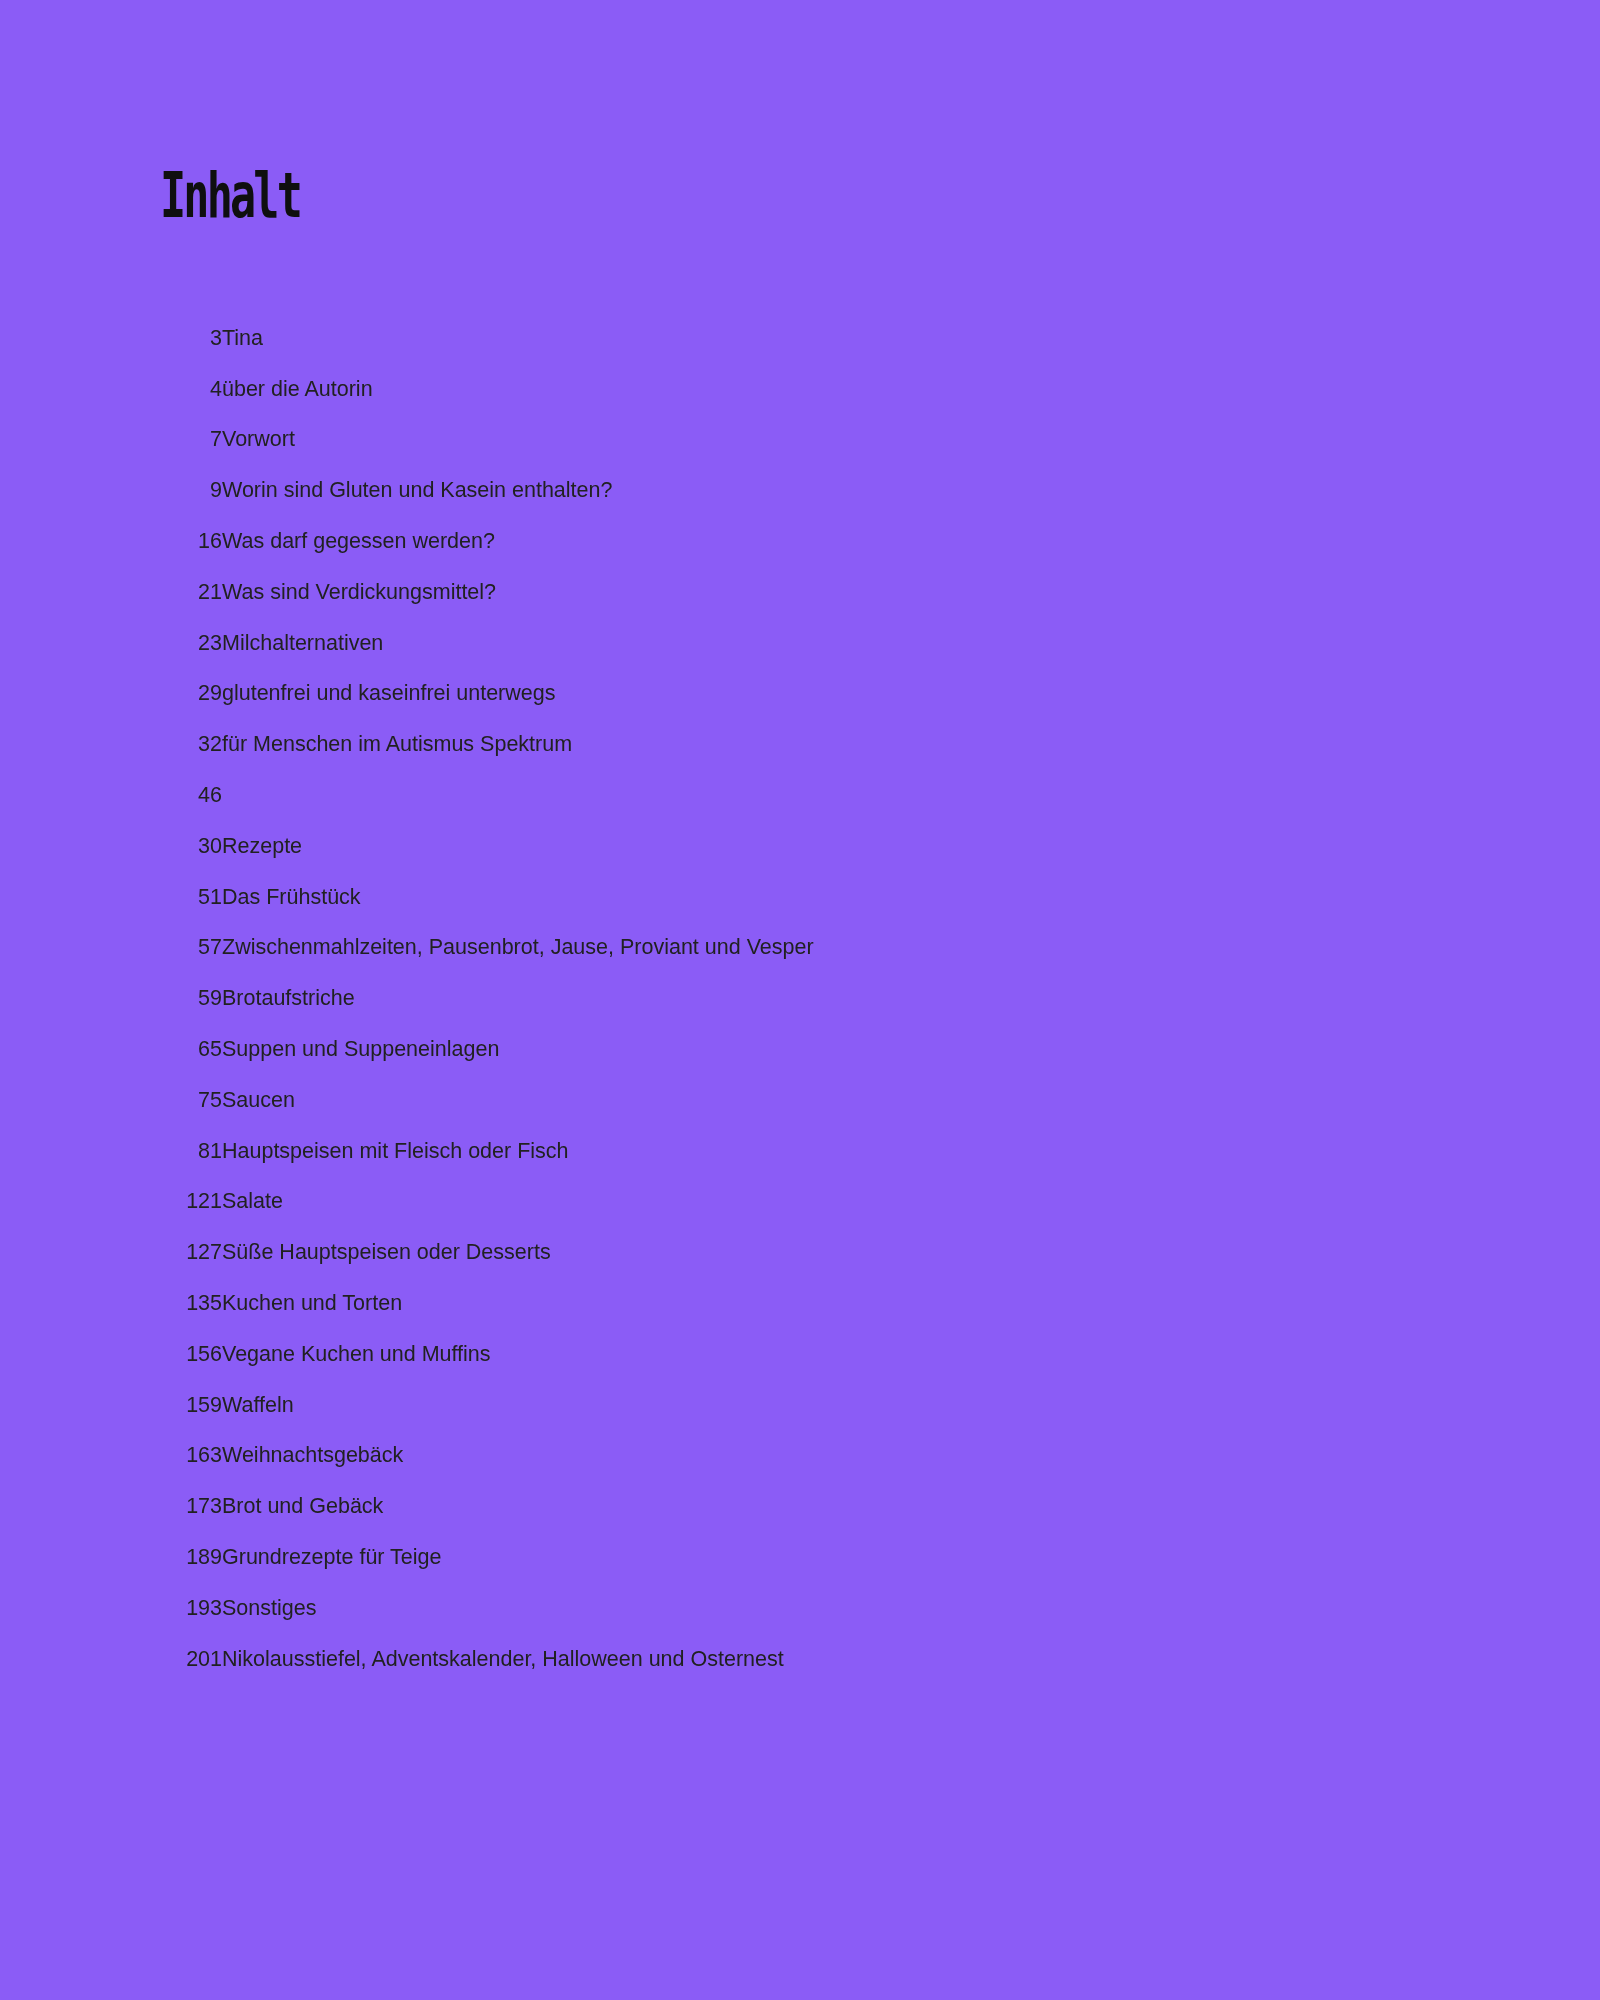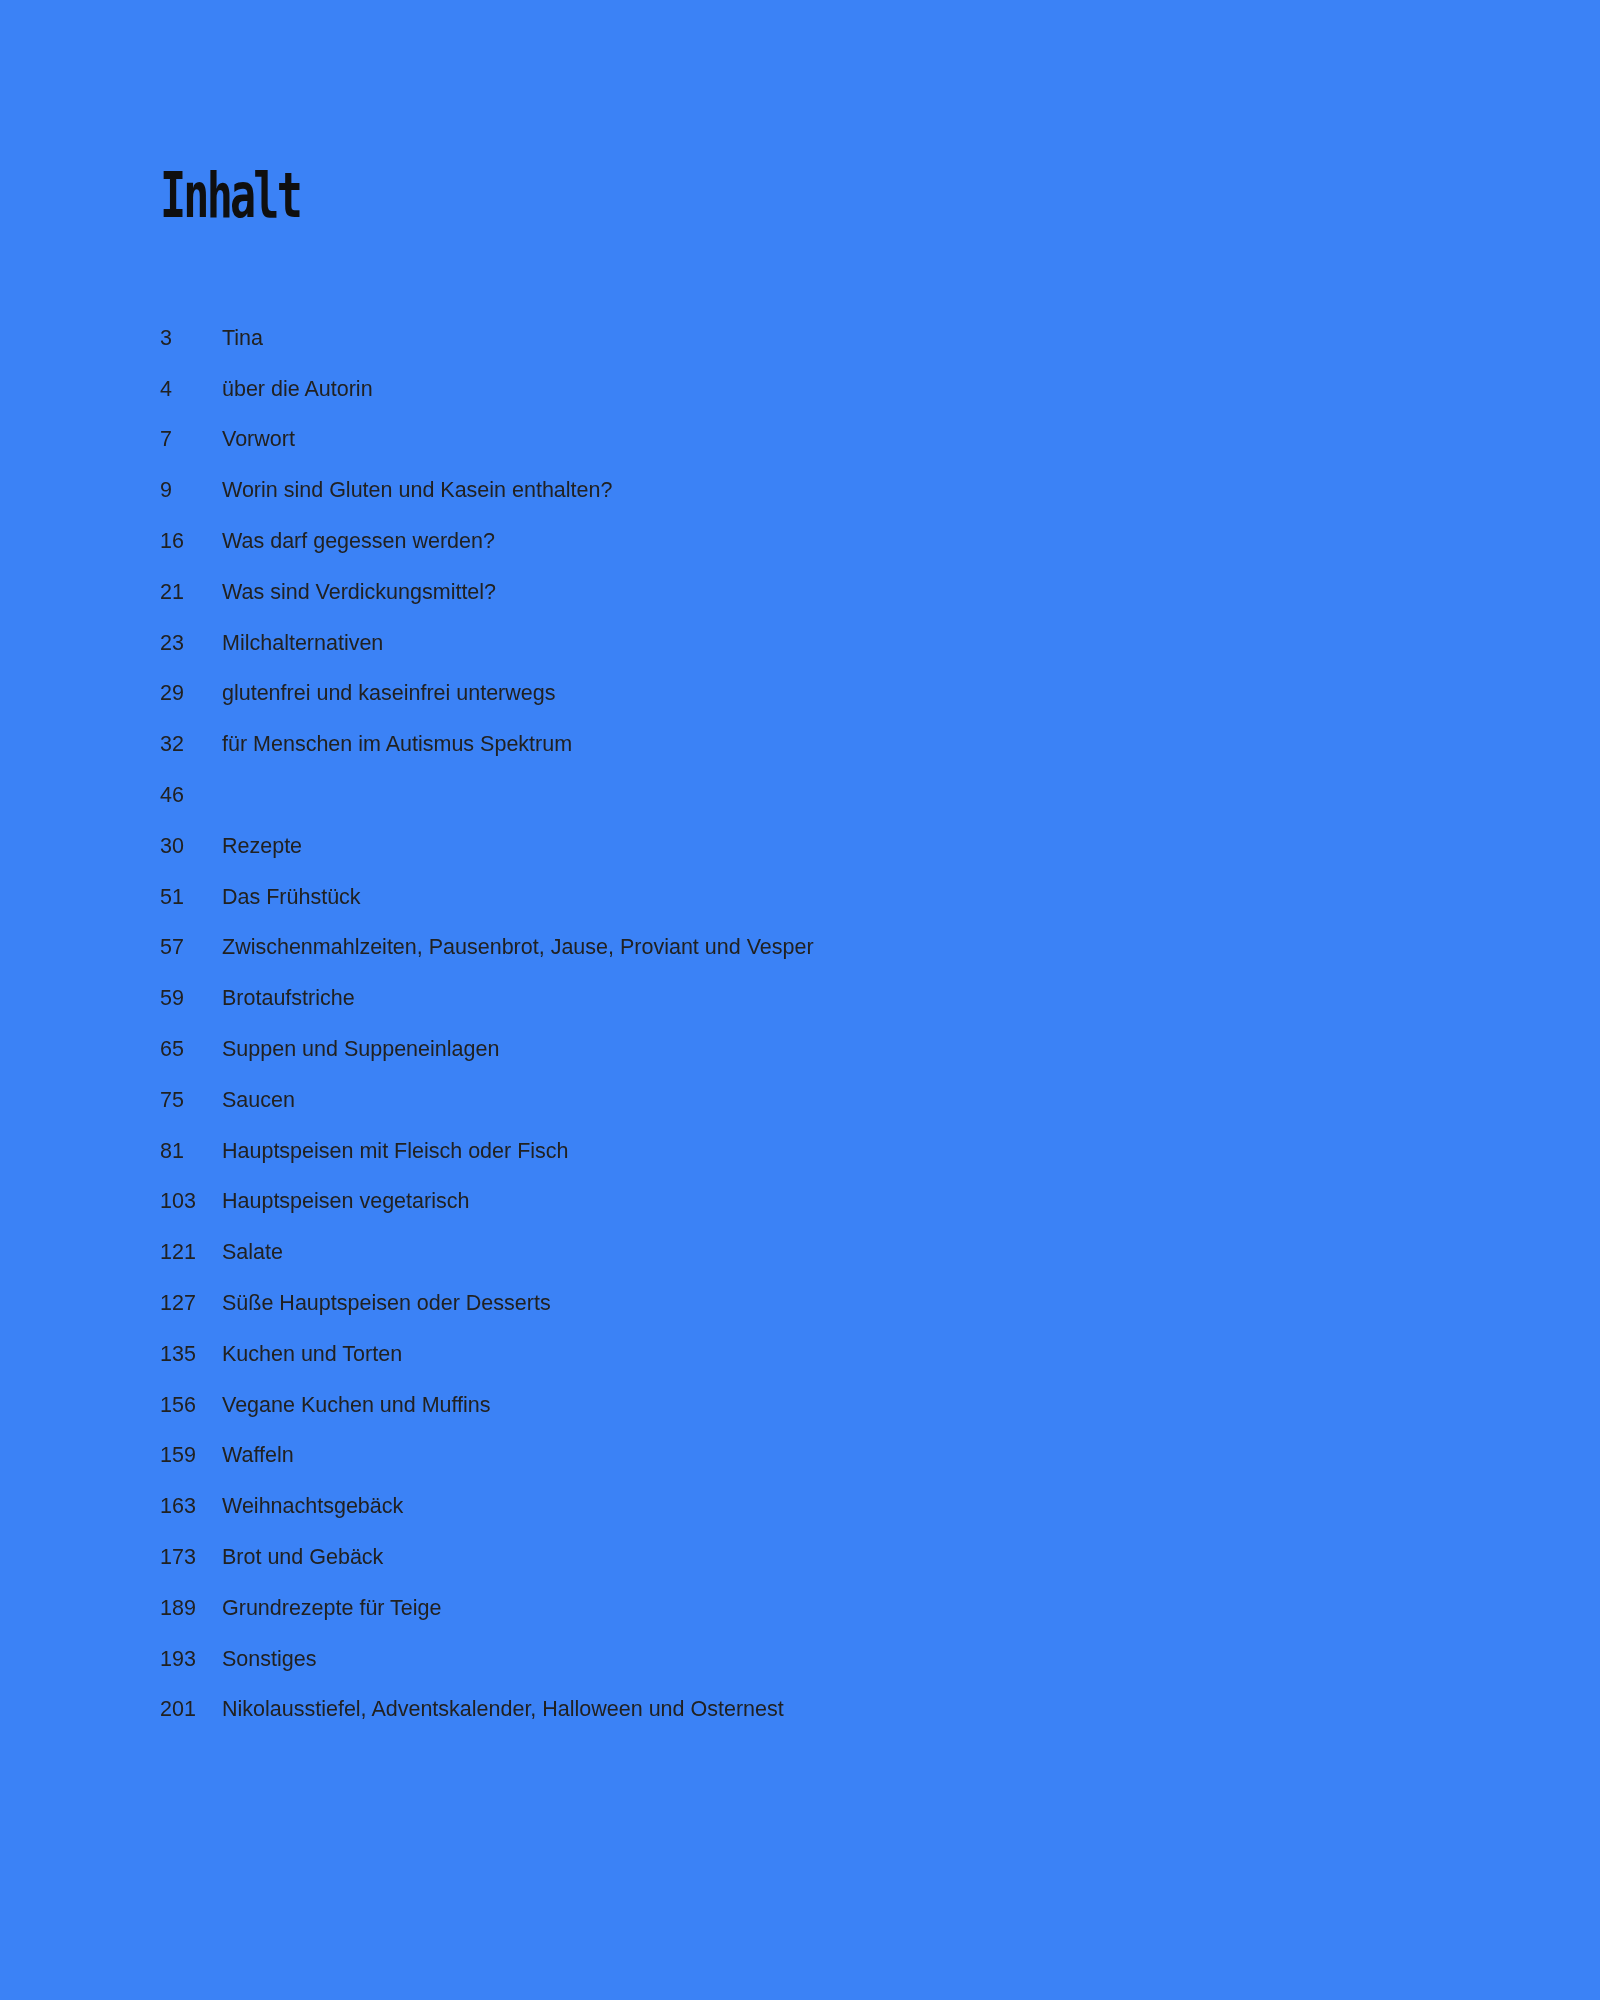--- a/index.html
+++ b/index.html
@@ -51,21 +51,21 @@
     width: 62px;
     color: #212121;
   }
   .toc-label {
     color: #212121;
   }
 </style>
 </head>
 <body>
 
-<div class="sheet" style="background: #3b82f6;">
+<div class="sheet" style="background: #8b5cf6; text-align: right;">
   <h1 class="doc-title" style="color: rgb(15, 15, 15);">Inhalt</h1>
 
   <ul class="toc">
       <li class="toc-row">
       <span class="toc-page">3</span>
       <span class="toc-label">Tina</span>
     </li>
       <li class="toc-row">
       <span class="toc-page">4</span>
       <span class="toc-label">über die Autorin</span>
@@ -123,24 +123,20 @@
     </li>
       <li class="toc-row">
       <span class="toc-page">75</span>
       <span class="toc-label">Saucen</span>
     </li>
       <li class="toc-row">
       <span class="toc-page">81</span>
       <span class="toc-label">Hauptspeisen mit Fleisch oder Fisch</span>
     </li>
       <li class="toc-row">
-      <span class="toc-page">103</span>
-      <span class="toc-label">Hauptspeisen vegetarisch</span>
-    </li>
-      <li class="toc-row">
       <span class="toc-page">121</span>
       <span class="toc-label">Salate</span>
     </li>
       <li class="toc-row">
       <span class="toc-page">127</span>
       <span class="toc-label">Süße Hauptspeisen oder Desserts</span>
     </li>
       <li class="toc-row">
       <span class="toc-page">135</span>
       <span class="toc-label">Kuchen und Torten</span>

